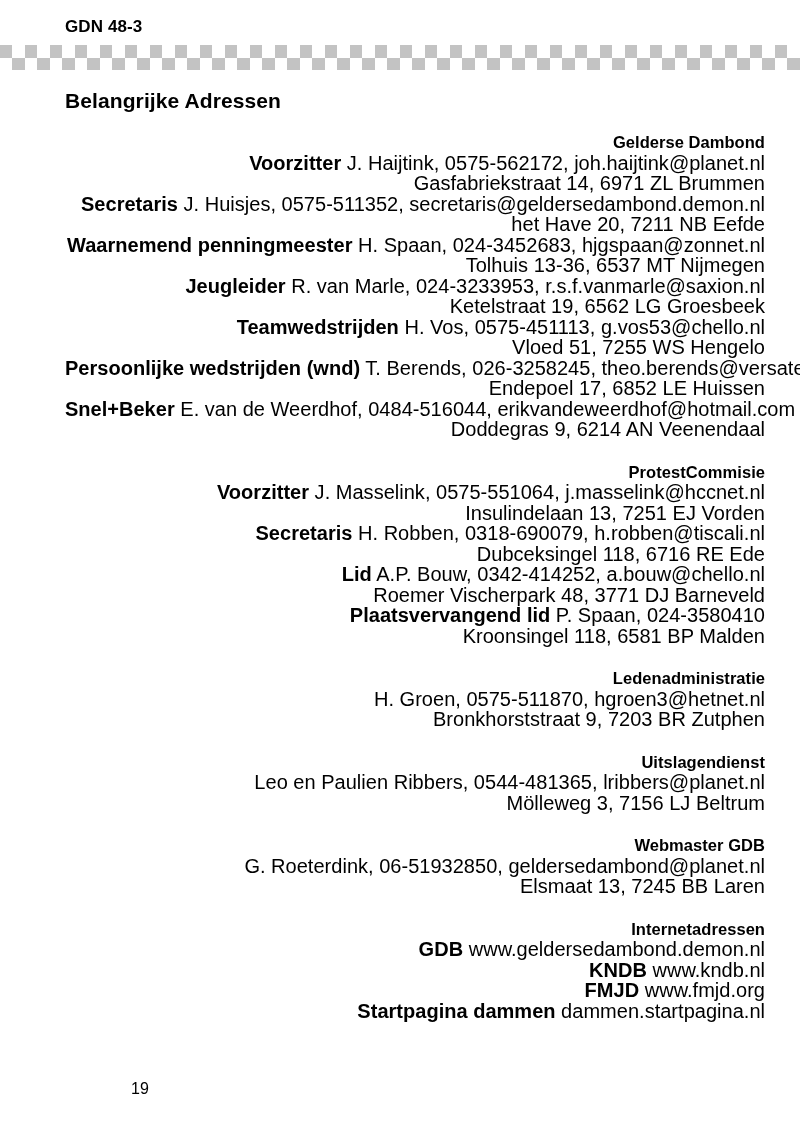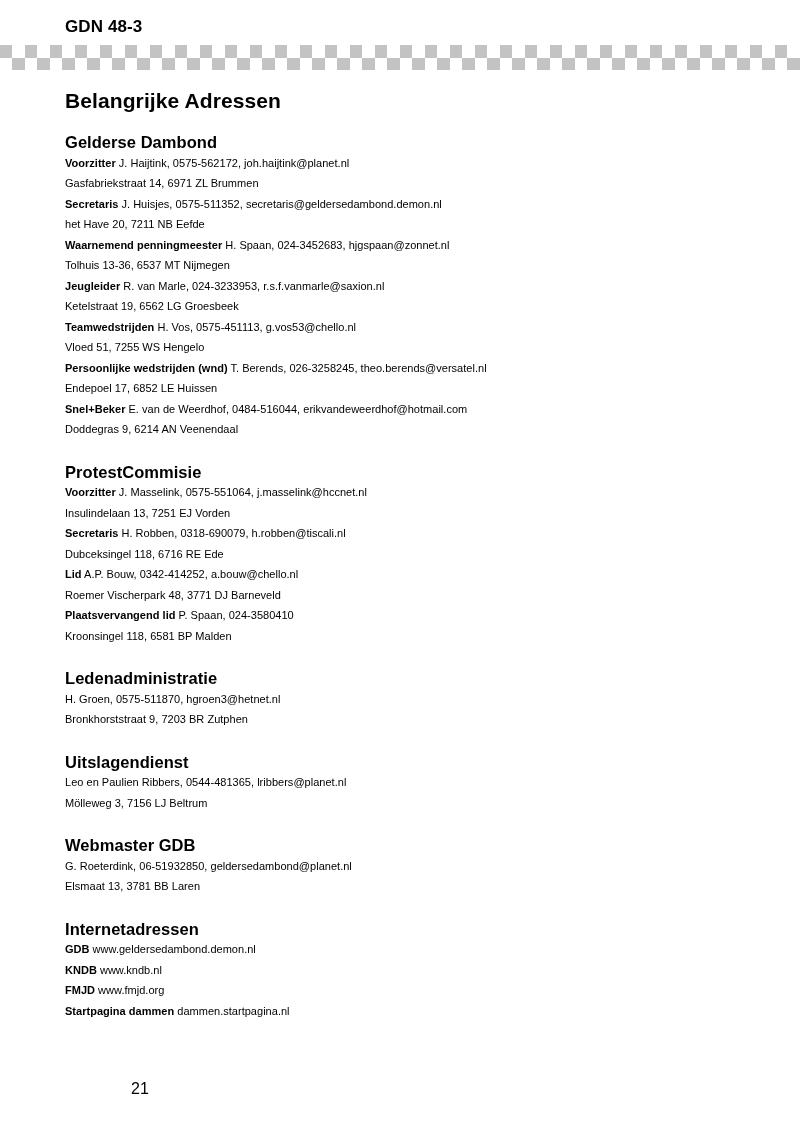--- a/index.html
+++ b/index.html
@@ -66,35 +66,36 @@
   .doc-title {
     font-size: 21px;
     font-weight: bold;
     line-height: 26px;
     margin: 0 0 18px 0;
     letter-spacing: 0.1px;
   }
 
   .section {
     margin: 0 0 22px 0;
+    text-align: right;
   }
   .section:last-of-type {
     margin-bottom: 8px;
   }
 
   .section-heading {
     font-size: 16.5px;
     font-weight: bold;
     line-height: 20.5px;
     margin: 0;
     letter-spacing: 0.05px;
   }
 
   .entry-line {
-    font-size: 11px;
+    font-size: 20px;
     line-height: 20.5px;
     margin: 0;
     white-space: nowrap;
     letter-spacing: 0.02px;
   }
   .entry-line .role {
     font-weight: bold;
   }
 
   
@@ -156,27 +157,27 @@
           <div class="entry-line"><span class="detail">Bronkhorststraat 9, 7203 BR Zutphen</span></div>
         </div>
         <div class="section">
           <div class="section-heading">Uitslagendienst</div>
           <div class="entry-line"><span class="detail">Leo en Paulien Ribbers, 0544-481365, lribbers@planet.nl</span></div>
           <div class="entry-line"><span class="detail">Mölleweg 3, 7156 LJ Beltrum</span></div>
         </div>
         <div class="section">
           <div class="section-heading">Webmaster GDB</div>
           <div class="entry-line"><span class="detail">G. Roeterdink, 06-51932850, geldersedambond@planet.nl</span></div>
-          <div class="entry-line"><span class="detail">Elsmaat 13, 3781 BB Laren</span></div>
+          <div class="entry-line"><span class="detail">Elsmaat 13, 7245 BB Laren</span></div>
         </div>
         <div class="section">
           <div class="section-heading">Internetadressen</div>
           <div class="entry-line"><span class="role">GDB</span><span class="detail"> www.geldersedambond.demon.nl</span></div>
           <div class="entry-line"><span class="role">KNDB</span><span class="detail"> www.kndb.nl</span></div>
           <div class="entry-line"><span class="role">FMJD</span><span class="detail"> www.fmjd.org</span></div>
           <div class="entry-line"><span class="role">Startpagina dammen</span><span class="detail"> dammen.startpagina.nl</span></div>
         </div>
       </div>
   </div>
 
-  <div class="folio">21</div>
+  <div class="folio">19</div>
 
 </div>
 
 </body></html>

